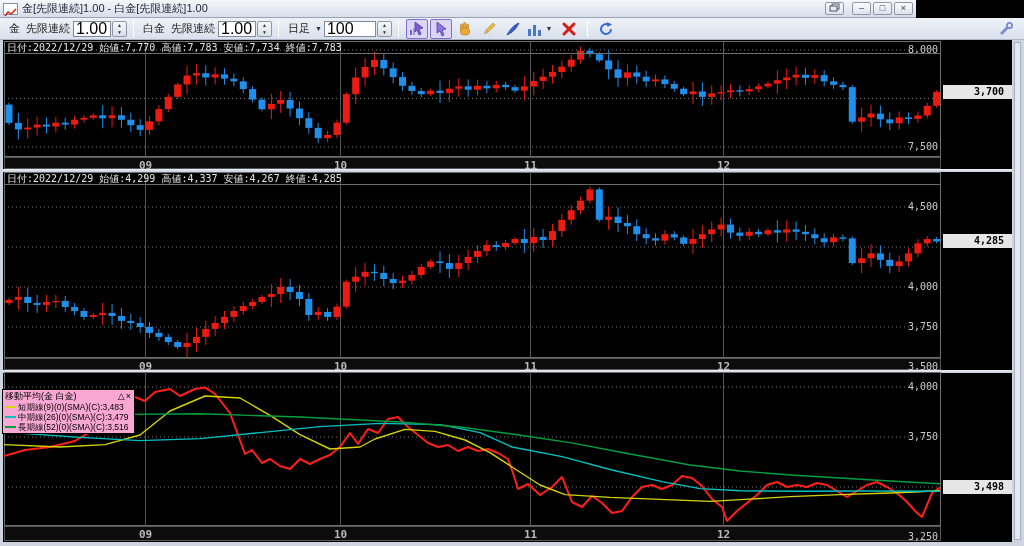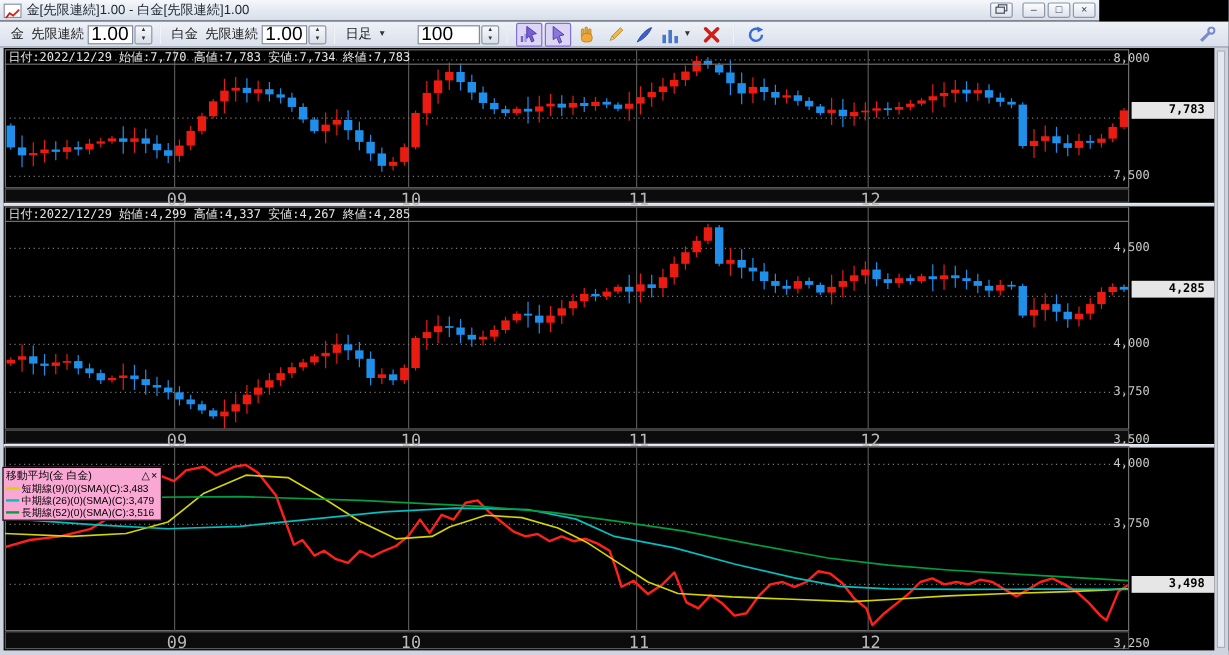--- a/index.html
+++ b/index.html
@@ -50,24 +50,24 @@
     background:linear-gradient(#eef1f6,#c6cdd9); }
 
   .plot { position:absolute; left:4px; width:937px; border:1px solid #6e6e6e; background:#000; }
   .infobar { position:absolute; left:4px; width:937px; height:13px;
     border-bottom:1px solid #6e6e6e; color:#e4e4e4; font-size:10px;
     font-family:"DejaVu Sans Mono", monospace; white-space:nowrap; overflow:hidden;
     padding-left:3px; z-index:5; }
   .infobar.green { color:#b9e8b0; }
   .xstrip { position:absolute; left:4px; width:937px; background:#0c0c0c;
     border:1px solid #565656; z-index:2; }
-  .xlabel { position:absolute; color:#b9b9b9; font-size:14px; font-weight:normal;
+  .xlabel { position:absolute; color:#b9b9b9; font-size:11px; font-weight:bold;
     font-family:"DejaVu Sans Mono", monospace; top:1px; }
   .ylabel { position:absolute; color:#c9c9c9; font-size:10px;
-    font-family:"DejaVu Sans Mono", monospace; left:928px; z-index:3; }
+    font-family:"DejaVu Sans Mono", monospace; left:908px; z-index:3; }
   .pricetag { position:absolute; left:943px; width:69px; height:14px; background:#e6e6e6;
     color:#000; font-size:10px; font-weight:bold; font-family:"DejaVu Sans Mono", monospace;
     text-align:right; padding:1px 8px 0 0; z-index:4; }
 
   
   #ma-legend { position:absolute; left:2px; top:349px; width:133px; background:#f9a8d4;
     border:1px solid #000; z-index:6; font-size:8.5px; color:#000; padding:1px 2px; }
   #ma-legend .hd { display:flex; font-size:9px; line-height:11px; }
   #ma-legend .hd .ctl { margin-left:auto; letter-spacing:1px; font-size:9px; }
   .ma-row { display:flex; align-items:center; line-height:10px; white-space:nowrap; }
@@ -106,21 +106,21 @@
     <input class="tb-input" value="1.00" style="">
     <div class="spin">▲<br>▼</div>
     <div class="tb-sep"></div>
     <span class="tb-label">白金</span>
     <span class="tb-label">先限連続</span>
     <input class="tb-input" value="1.00" style="">
     <div class="spin">▲<br>▼</div>
     <div class="tb-sep"></div>
     <span class="tb-label">日足</span>
     <span class="tb-caret">▼</span>
-    <input class="tb-input" style="width: 52px; margin-left: 24px;" value="100">
+    <input class="tb-input" style="width: 52px;" value="100">
     <div class="spin">▲<br>▼</div>
     <div class="tb-sep"></div>
     <div class="tbtn pressed">
       <svg width="16" height="16" viewBox="0 0 16 16">
           <rect x="1" y="9" width="2" height="5" fill="#7a5fd0"></rect>
           <rect x="4" y="7" width="2" height="7" fill="#a49ae0"></rect>
           <polygon points="6,1 14,7 10,8 12,13 10,14 8,9 6,11" fill="#7a5fd0" stroke="#4e3da8" stroke-width="0.8"></polygon>
         </svg>
     </div>
     <div class="tbtn pressed">
@@ -663,21 +663,21 @@
             <span>中期線(26)(0)(SMA)(C):3,479</span>
           </div>
           <div class="ma-row">
             <span class="ma-dash" style="background: rgb(0, 160, 64);"></span>
             <span>長期線(52)(0)(SMA)(C):3,516</span>
           </div>
         </div>
     </div>
   <div class="ylabel" style="top: 3.92308px;">8,000</div>
       <div class="ylabel" style="top: 100.913px;">7,500</div>
-      <div class="pricetag" style="top: 45.0167px;">7,783</div>
+      <div class="pricetag" style="top: 45.0167px;">3,700</div>
       <div class="ylabel" style="top: 161.025px;">4,500</div>
       <div class="ylabel" style="top: 240.991px;">4,000</div>
       <div class="ylabel" style="top: 280.973px;">3,750</div>
       <div class="ylabel" style="top: 320.956px;">3,500</div>
       <div class="pricetag" style="top: 194.41px;">4,285</div>
       <div class="ylabel" style="top: 341px;">4,000</div>
       <div class="ylabel" style="top: 391px;">3,750</div>
       <div class="ylabel" style="top: 491px;">3,250</div>
       <div class="pricetag" style="top: 440.4px;">3,498</div>
     </div>

